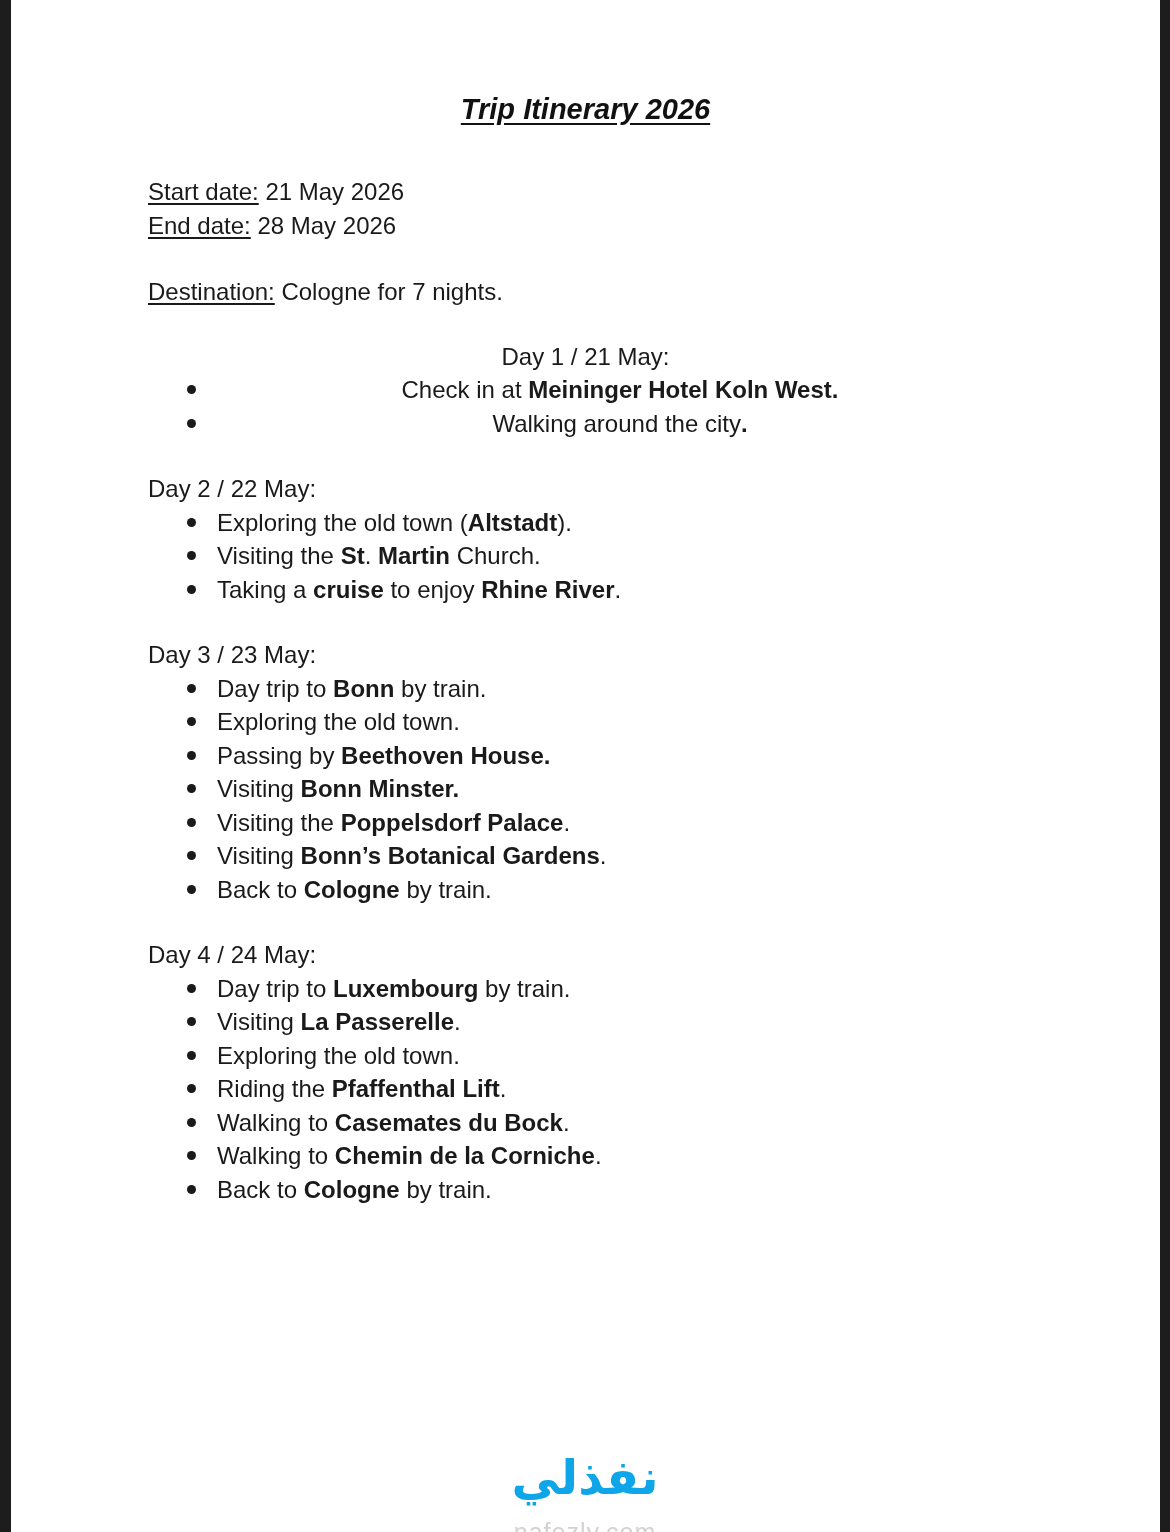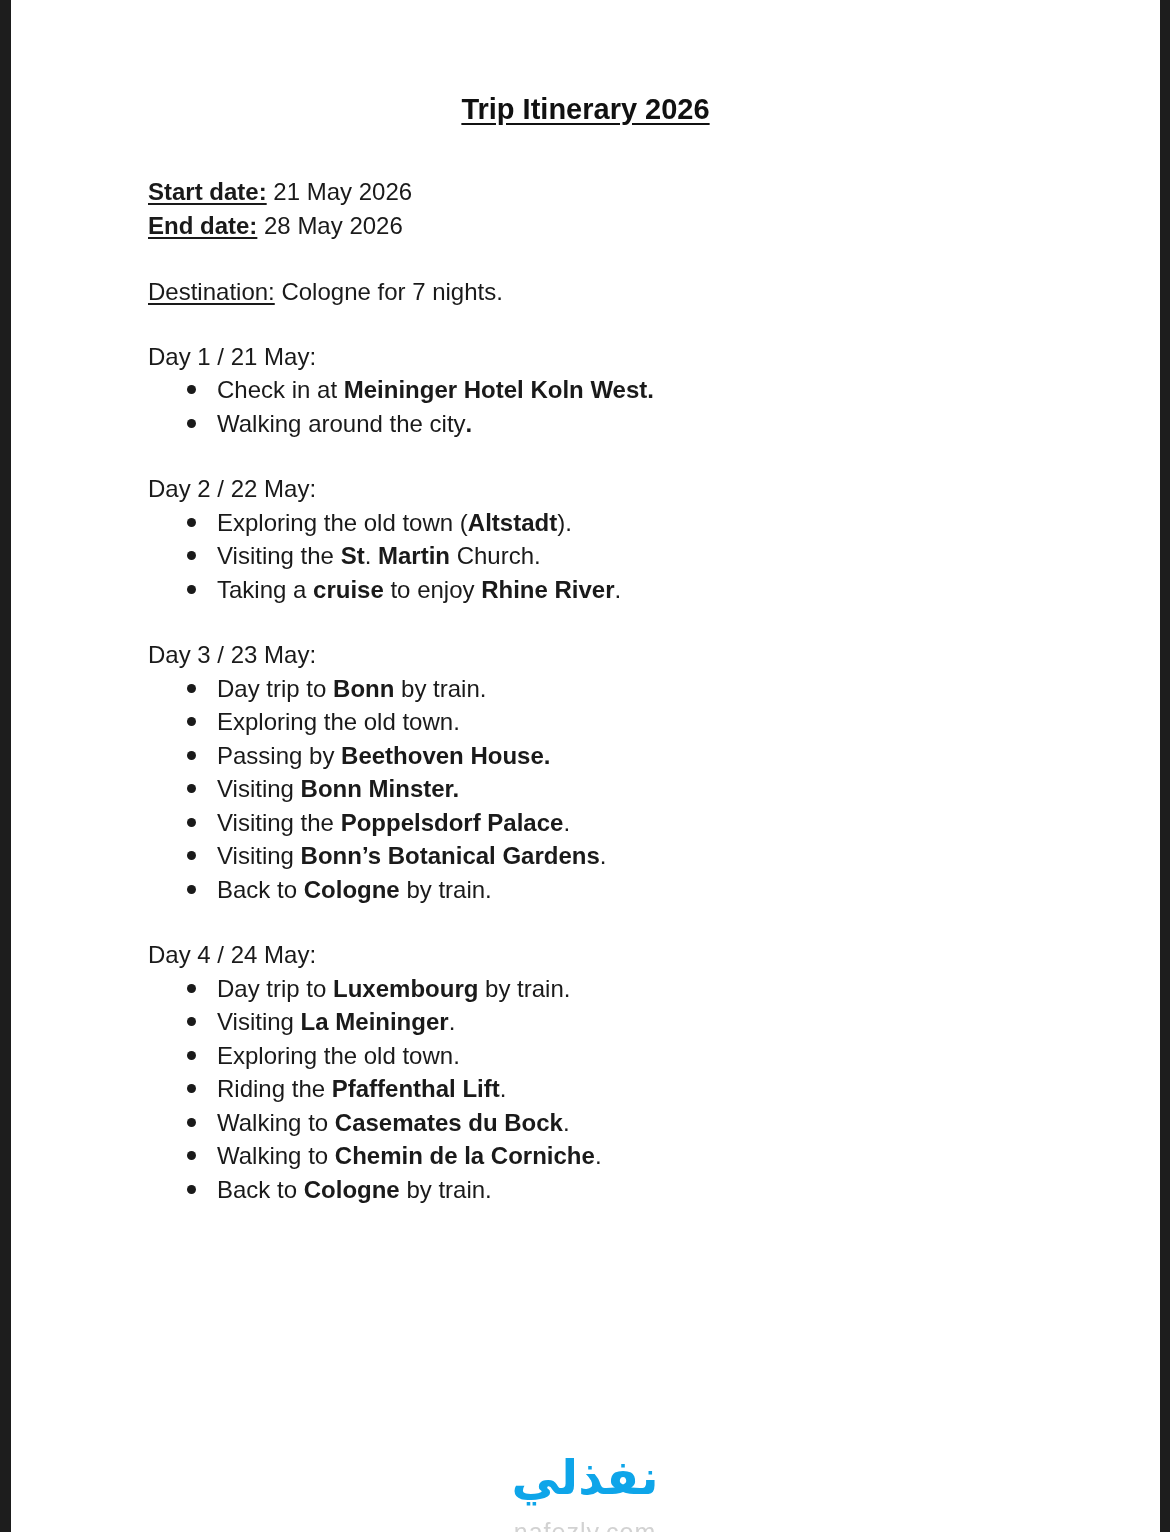--- a/index.html
+++ b/index.html
@@ -23,38 +23,39 @@
     padding: 0 137px;
     color: #1a1a1a;
     font-size: 24px;
     line-height: 33.5px;
   }
   .doc-title {
     margin: 90px 0 0 0;
     font-size: 29px;
     line-height: 38px;
     font-weight: 700;
+    font-style: italic;
     text-align: center;
     color: #111111;
   }
   .doc-title span { text-decoration: underline; text-underline-offset: 4px; }
   .meta { margin-top: 47px; }
   .meta p, .destination { margin: 0; }
   .label-bold-underline {
-    font-weight: 700;
+    font-weight: 400;
     text-decoration: underline;
     text-underline-offset: 3px;
   }
   .label-underline {
     text-decoration: underline;
     text-underline-offset: 3px;
   }
   .destination { margin-top: 33px; }
   .day { margin-top: 32px; }
-  .day:first-child { margin-top: 31px; }
+  .day:first-child { margin-top: 31px; text-align: center; }
   .day-heading {
     margin: 0;
     font-size: 24px;
     line-height: 33.5px;
     font-weight: 400;
   }
   ul.items {
     margin: 0;
     padding: 0;
     list-style: none;
@@ -142,21 +143,21 @@
             <li><span class="dot"></span><span>Visiting </span><span class="b">Bonn Minster.</span></li>
             <li><span class="dot"></span><span>Visiting the </span><span class="b">Poppelsdorf Palace</span><span>.</span></li>
             <li><span class="dot"></span><span>Visiting </span><span class="b">Bonn’s Botanical Gardens</span><span>.</span></li>
             <li><span class="dot"></span><span>Back to </span><span class="b">Cologne</span><span> by train.</span></li>
           </ul>
         </section>
         <section class="day">
           <h2 class="day-heading">Day 4 / 24 May:</h2>
           <ul class="items">
             <li><span class="dot"></span><span>Day trip to </span><span class="b">Luxembourg</span><span> by train.</span></li>
-            <li><span class="dot"></span><span>Visiting </span><span class="b">La Meininger</span><span>.</span></li>
+            <li><span class="dot"></span><span>Visiting </span><span class="b">La Passerelle</span><span>.</span></li>
             <li><span class="dot"></span><span>Exploring the old town.</span></li>
             <li><span class="dot"></span><span>Riding the </span><span class="b">Pfaffenthal Lift</span><span>.</span></li>
             <li><span class="dot"></span><span>Walking to </span><span class="b">Casemates du Bock</span><span>.</span></li>
             <li><span class="dot"></span><span>Walking to </span><span class="b">Chemin de la Corniche</span><span>.</span></li>
             <li><span class="dot"></span><span>Back to </span><span class="b">Cologne</span><span> by train.</span></li>
           </ul>
         </section>
       </div>
 
   </div>

